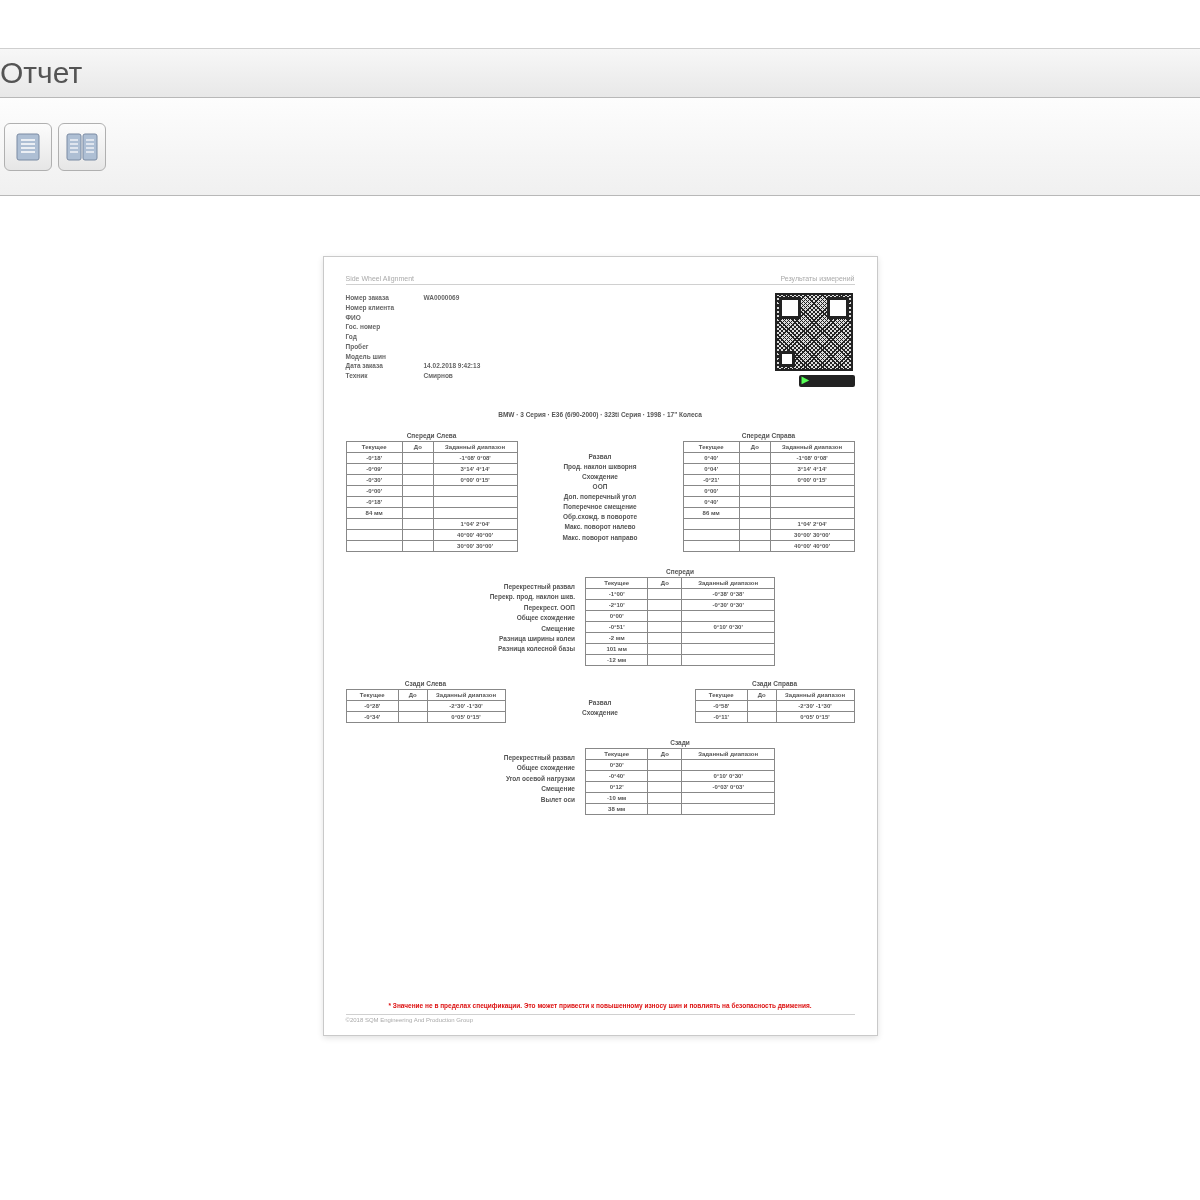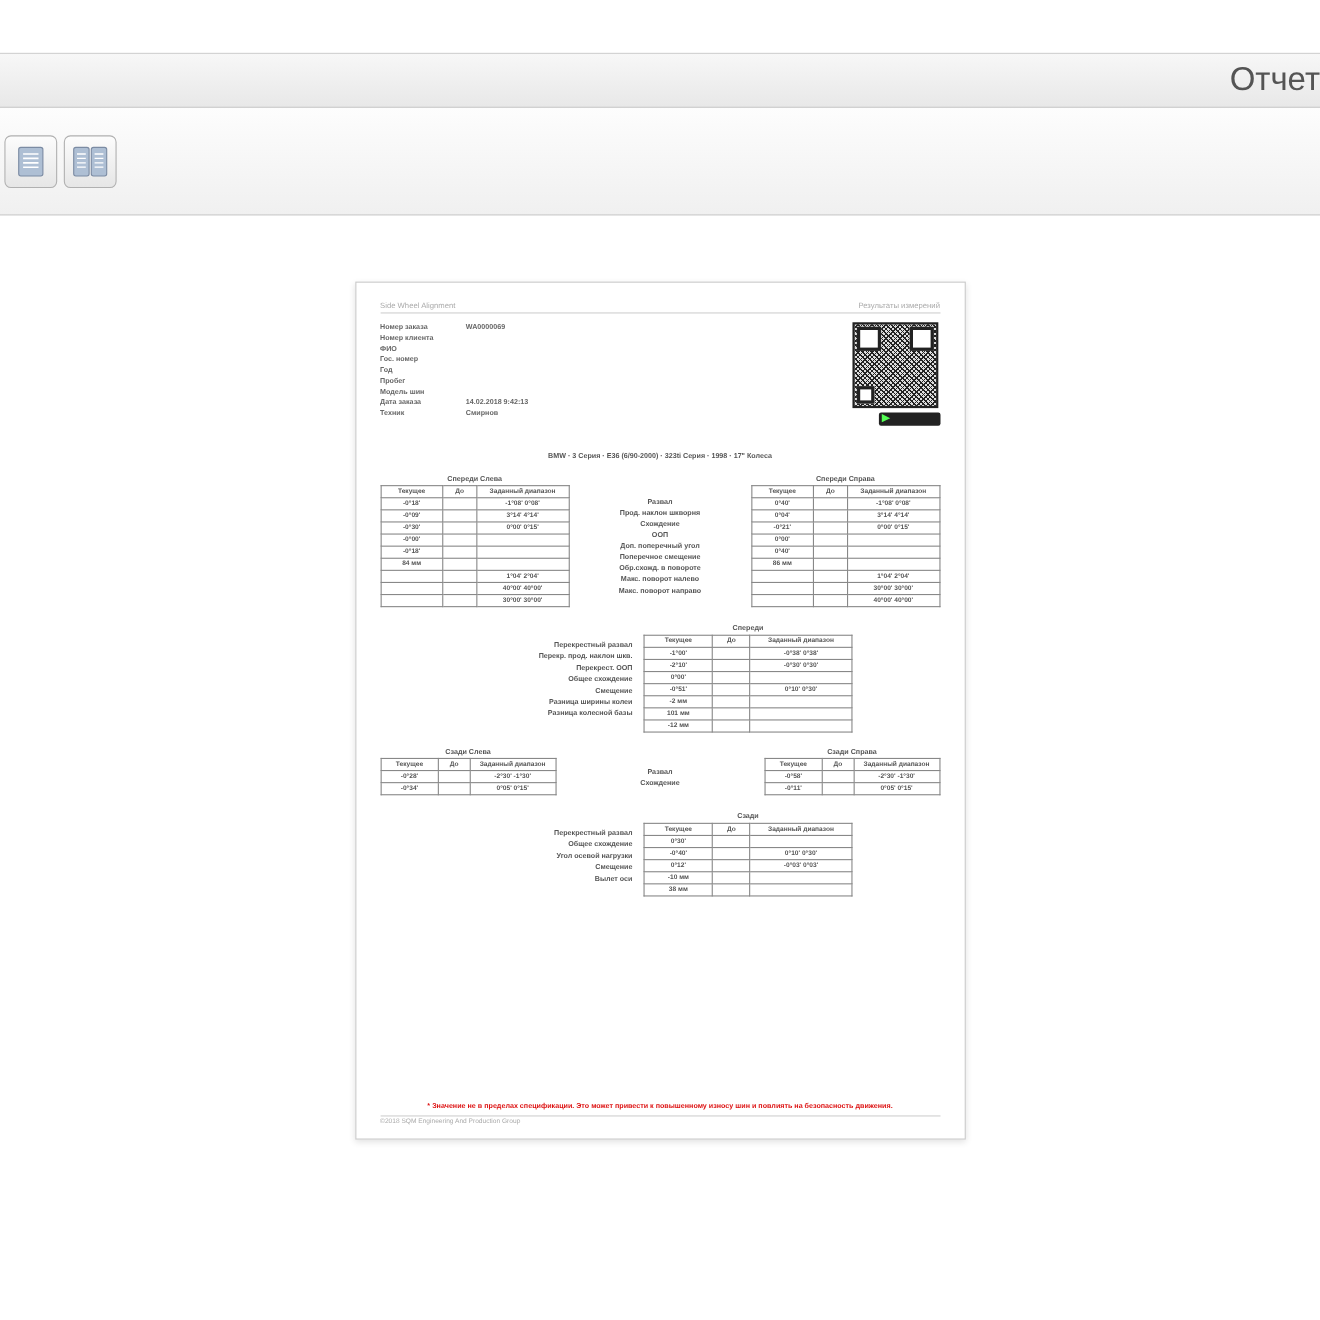--- a/index.html
+++ b/index.html
@@ -13,21 +13,21 @@
   .titlebar {
     height: 50px;
     background: linear-gradient(#f7f7f7, #e8e8e8);
     border-top: 1px solid #cfcfcf;
     border-bottom: 1px solid #b8b8b8;
     margin-top: 48px;
   }
   .titlebar-inner {
     display: flex;
     align-items: center;
-    justify-content: flex-end;
+    justify-content: flex-start;
     height: 100%;
     position: relative;
   }
   .window-title {
     font-size: 30px;
     color: #545454;
     font-weight: 400;
   }
   .toolbar {
     height: 98px;

